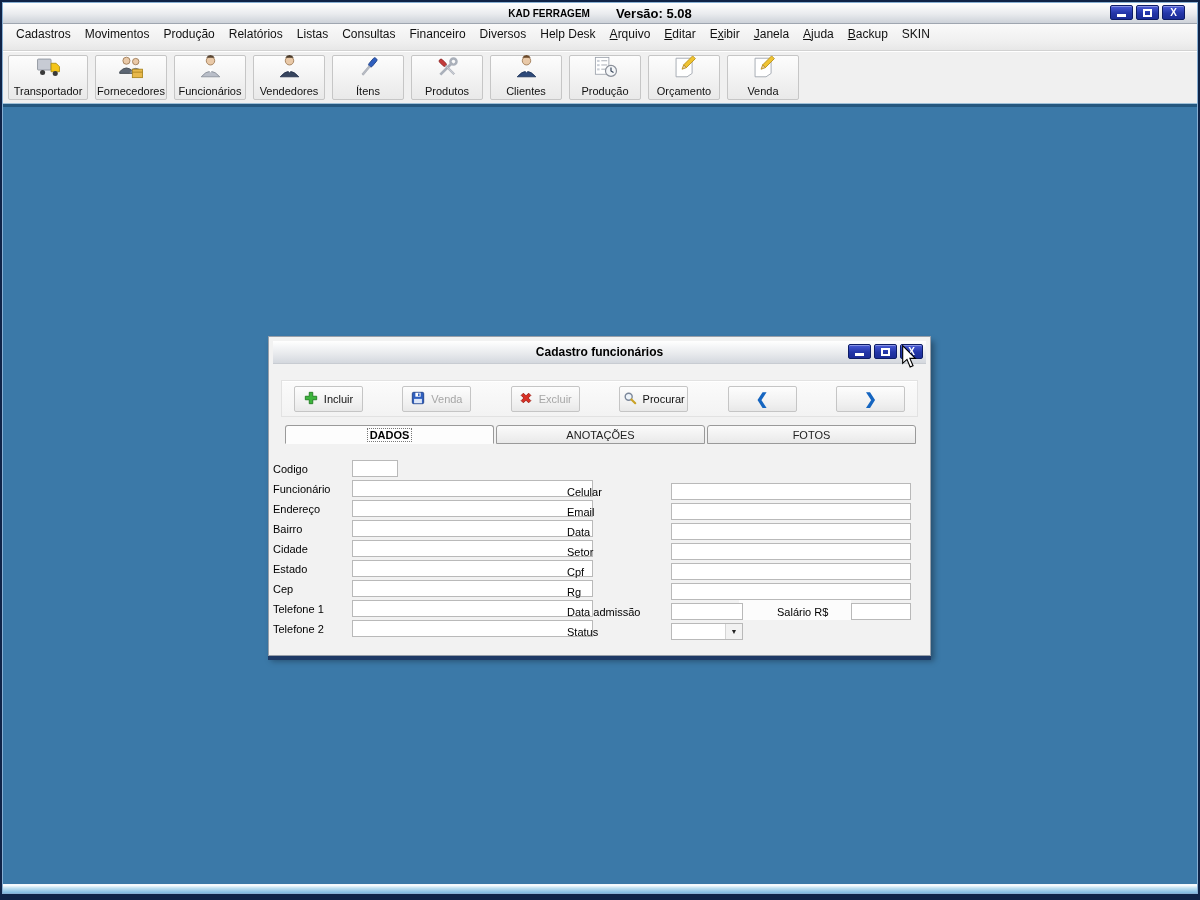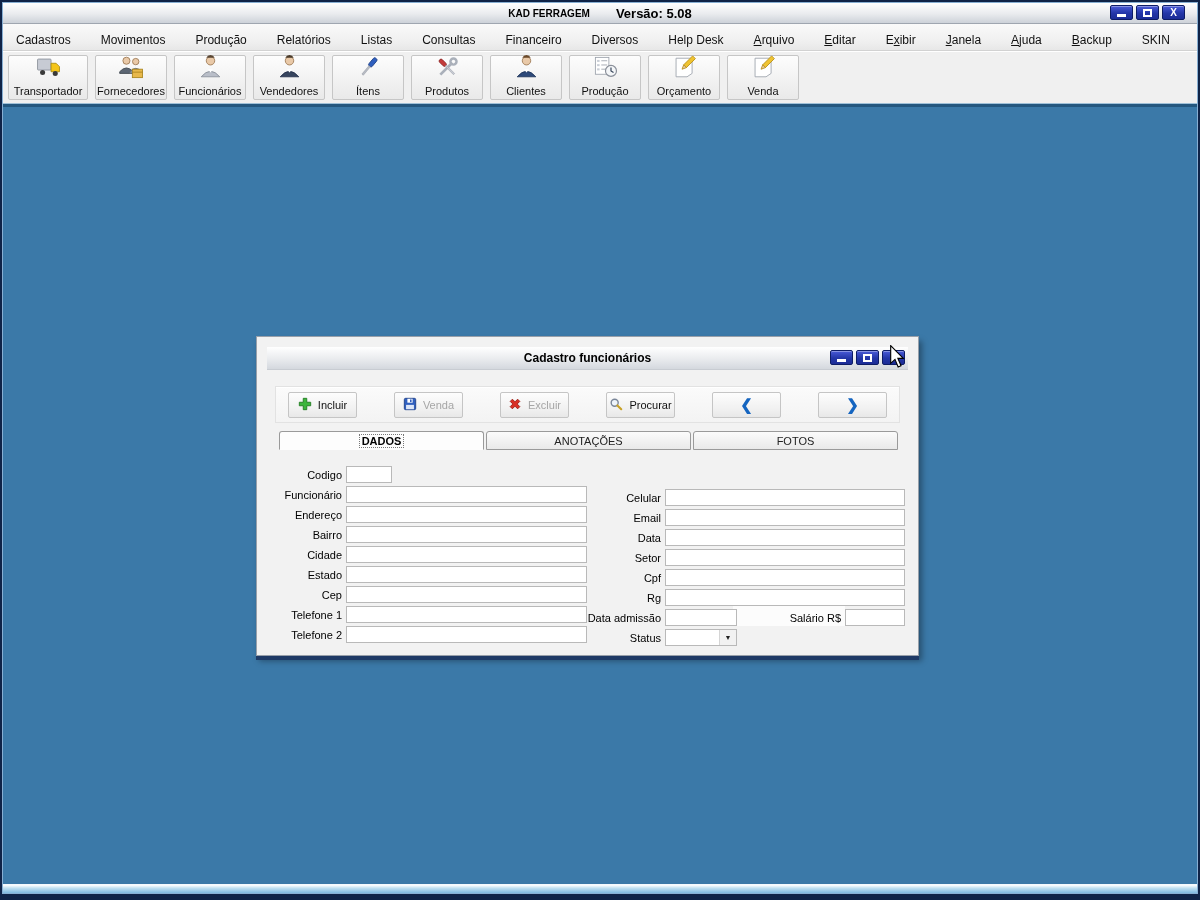--- a/index.html
+++ b/index.html
@@ -16,41 +16,41 @@
   .winctrl { position:absolute; right:12px; top:2px; display:flex; gap:3px; }
   .ctrl-btn { width:23px; height:15px; border:1px solid #0D1C66; border-radius:2px;
     background:linear-gradient(180deg,#4A5BD8 0%,#2336A8 55%,#1B2C96 100%);
     box-shadow:inset 0 1px 0 rgba(255,255,255,.35); display:flex; align-items:center; justify-content:center; cursor:default; }
   .g-min { display:block; width:9px; height:3px; background:#fff; margin-top:6px; }
   .g-max { display:block; width:9px; height:8px; border:2px solid #fff; }
   .g-close { color:#fff; font-size:10px; font-weight:bold; line-height:13px; }
 
   
   .menubar { height:27px; background:linear-gradient(180deg,#FAFAFA 0%,#EFEFEF 70%,#E7E7E7 100%);
-    border-bottom:1px solid #D2D2D2; display:flex; align-items:flex-end; padding-left:6px;gap:16px; }
+    border-bottom:1px solid #D2D2D2; display:flex; align-items:flex-start; padding-left:6px; }
   .menu-item { font-size:12px; color:#111; padding:3px 7px; white-space:nowrap; }
   .menu-item u { text-decoration:underline; }
 
   
   .toolbar { height:52px; background:#F0F0F0; border-top:1px solid #FFFFFF; display:flex; align-items:center; padding-left:5px; gap:7px; }
   .tool-btn { width:72px; height:45px; border:1px solid #C6C6C6; border-radius:2px;
     background:linear-gradient(180deg,#FDFDFD 0%,#F1F1F1 60%,#E9E9E9 100%);
     display:flex; flex-direction:column; align-items:center; justify-content:flex-end; padding-bottom:1px; }
   .tool-btn.wide { width:80px; }
   .tool-btn svg { width:27px; height:27px; flex:0 0 auto; }
   .tool-lbl { font-size:11px; color:#111; line-height:13px; white-space:nowrap; }
   .client-divider { height:4px; background:linear-gradient(180deg,#9FC0D8 0 1px,#24577F 1px 100%); }
 
   
   .client { flex:1; position:relative; background:#3B79A8; }
   .statusbar { height:9px; border-top:1px solid #F4FAFE; background:linear-gradient(180deg,#FFFFFF 0%,#BFE0F2 40%,#7FB9DF 100%); }
 
   
-  .dialog { position:absolute; left:253px; top:229px; width:663px; height:320px;
-    background:#F2F2F2; border:1px solid #98A0AA; padding:10px;
+  .dialog { position:absolute; left:265px; top:229px; width:663px; height:320px;
+    background:#F2F2F2; border:1px solid #98A0AA; padding:4px;
     box-shadow:0 4px 0 #1E3A66, 3px 5px 6px rgba(0,0,0,.35); }
   .dlg-title { height:23px; background:linear-gradient(180deg,#FFFFFF 0%,#E9EBEE 55%,#D4D8DE 100%);
     border-bottom:1px solid #C8CCD2; position:relative; display:flex; align-items:center; justify-content:center; }
   .dlg-title .dt-text { font-size:12px; font-weight:bold; color:#000; }
   .dlg-ctrl { position:absolute; right:3px; top:3px; display:flex; gap:3px; }
   .dlg-body { position:relative; height:292px; }
 
   .dlg-toolpanel { position:absolute; left:8px; right:8px; top:16px; height:37px;
     border:1px solid #E2E2E2; background:linear-gradient(180deg,#FBFBFB,#F3F3F3);
     box-shadow:inset 0 1px 0 #fff; display:flex; align-items:center; justify-content:space-between; padding:0 12px; }
@@ -61,21 +61,21 @@
   .dlg-btn svg { width:14px; height:14px; }
   .chev { color:#1565C0; font-size:15px; font-weight:bold; line-height:15px; }
 
   .tabs { position:absolute; left:12px; right:10px; top:61px; height:19px; display:flex; gap:2px; }
   .tab { flex:1; border:1px solid #9A9A9A; border-radius:3px 3px 0 0; height:19px;
     background:linear-gradient(180deg,#FBFBFB,#E9E9E9); display:flex; align-items:center; justify-content:center;
     font-size:11px; color:#222; }
   .tab.active { background:#FDFDFD; border-bottom-color:#FDFDFD; font-weight:bold; color:#000; }
   .tab.active .tab-txt { outline:1px dotted #777; padding:0 2px; }
 
-  .fld-label { position:absolute; font-size:11px; color:#000; line-height:17px; text-align:right; white-space:nowrap; }
+  .fld-label { position:absolute; font-size:11px; color:#000; line-height:17px; white-space:nowrap; }
   .fld-input { position:absolute; height:17px; border:1px solid #B9B9B9; background:#FFFFFF;
     font-size:11px; padding:0 2px; font-family:"Liberation Sans", sans-serif; }
   .combo { position:absolute; height:17px; width:72px; border:1px solid #B9B9B9; background:#fff; display:flex; }
   .combo-val { flex:1; }
   .combo-arrow { width:17px; background:#F2F2F2; border-left:1px solid #D5D5D5; display:flex; align-items:center; justify-content:center;
     font-size:7px; color:#222; }
   .artifact { position:absolute; background:#FCFCFC; }
 
   .cursor { position:absolute; z-index:50; }
 </style>

